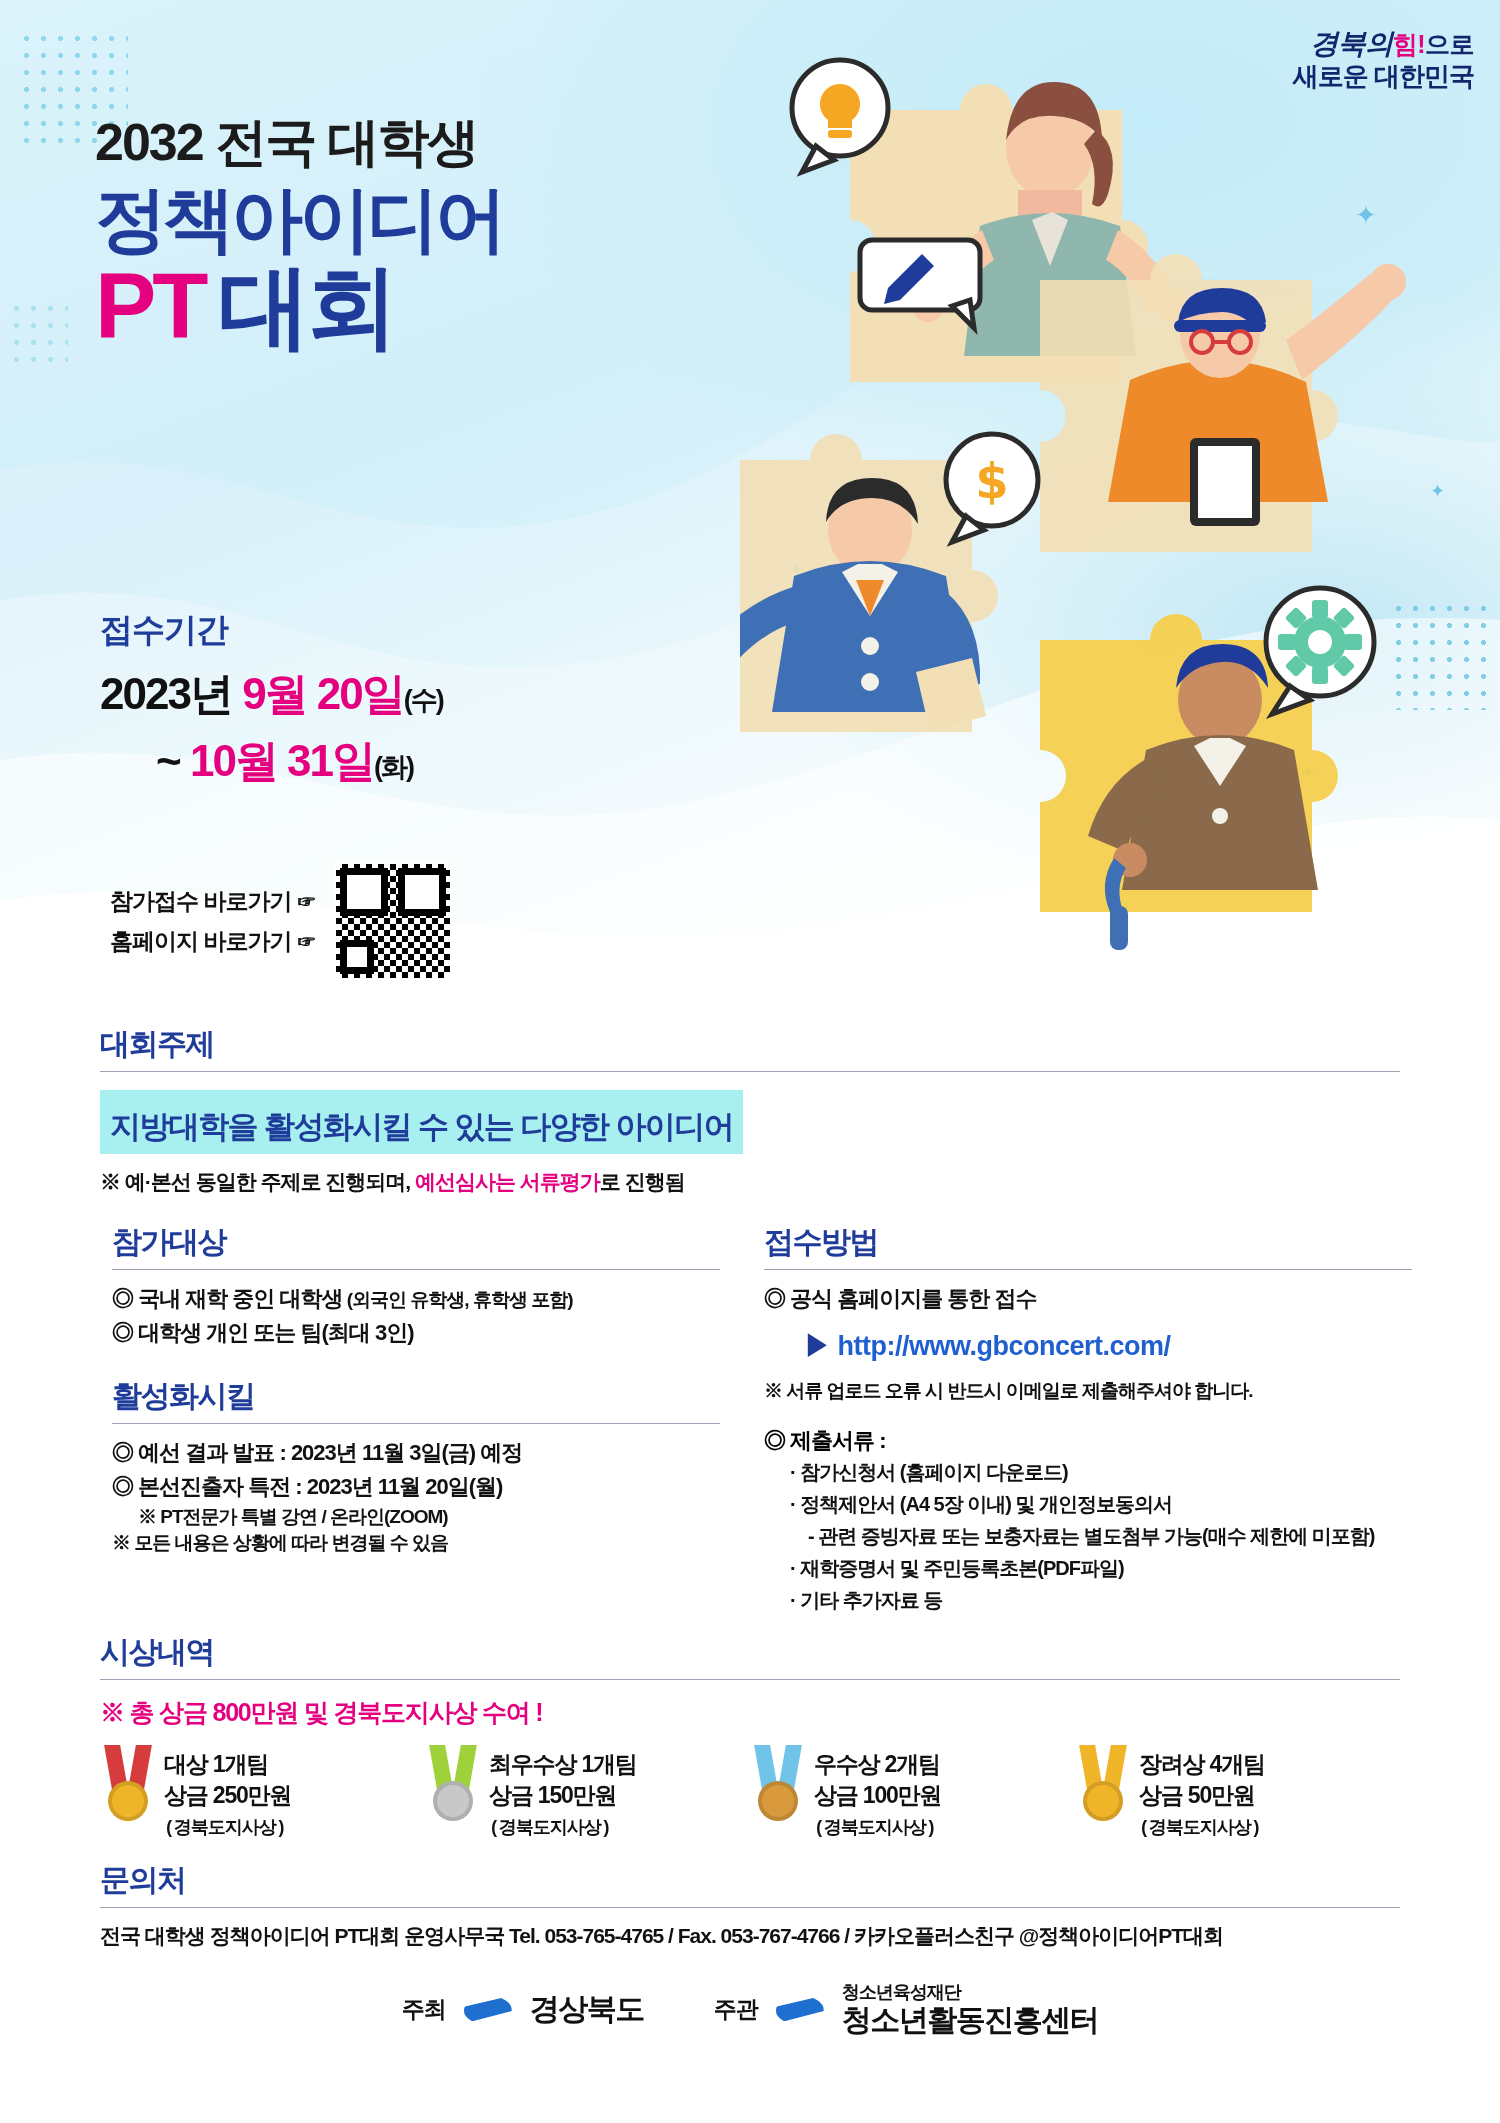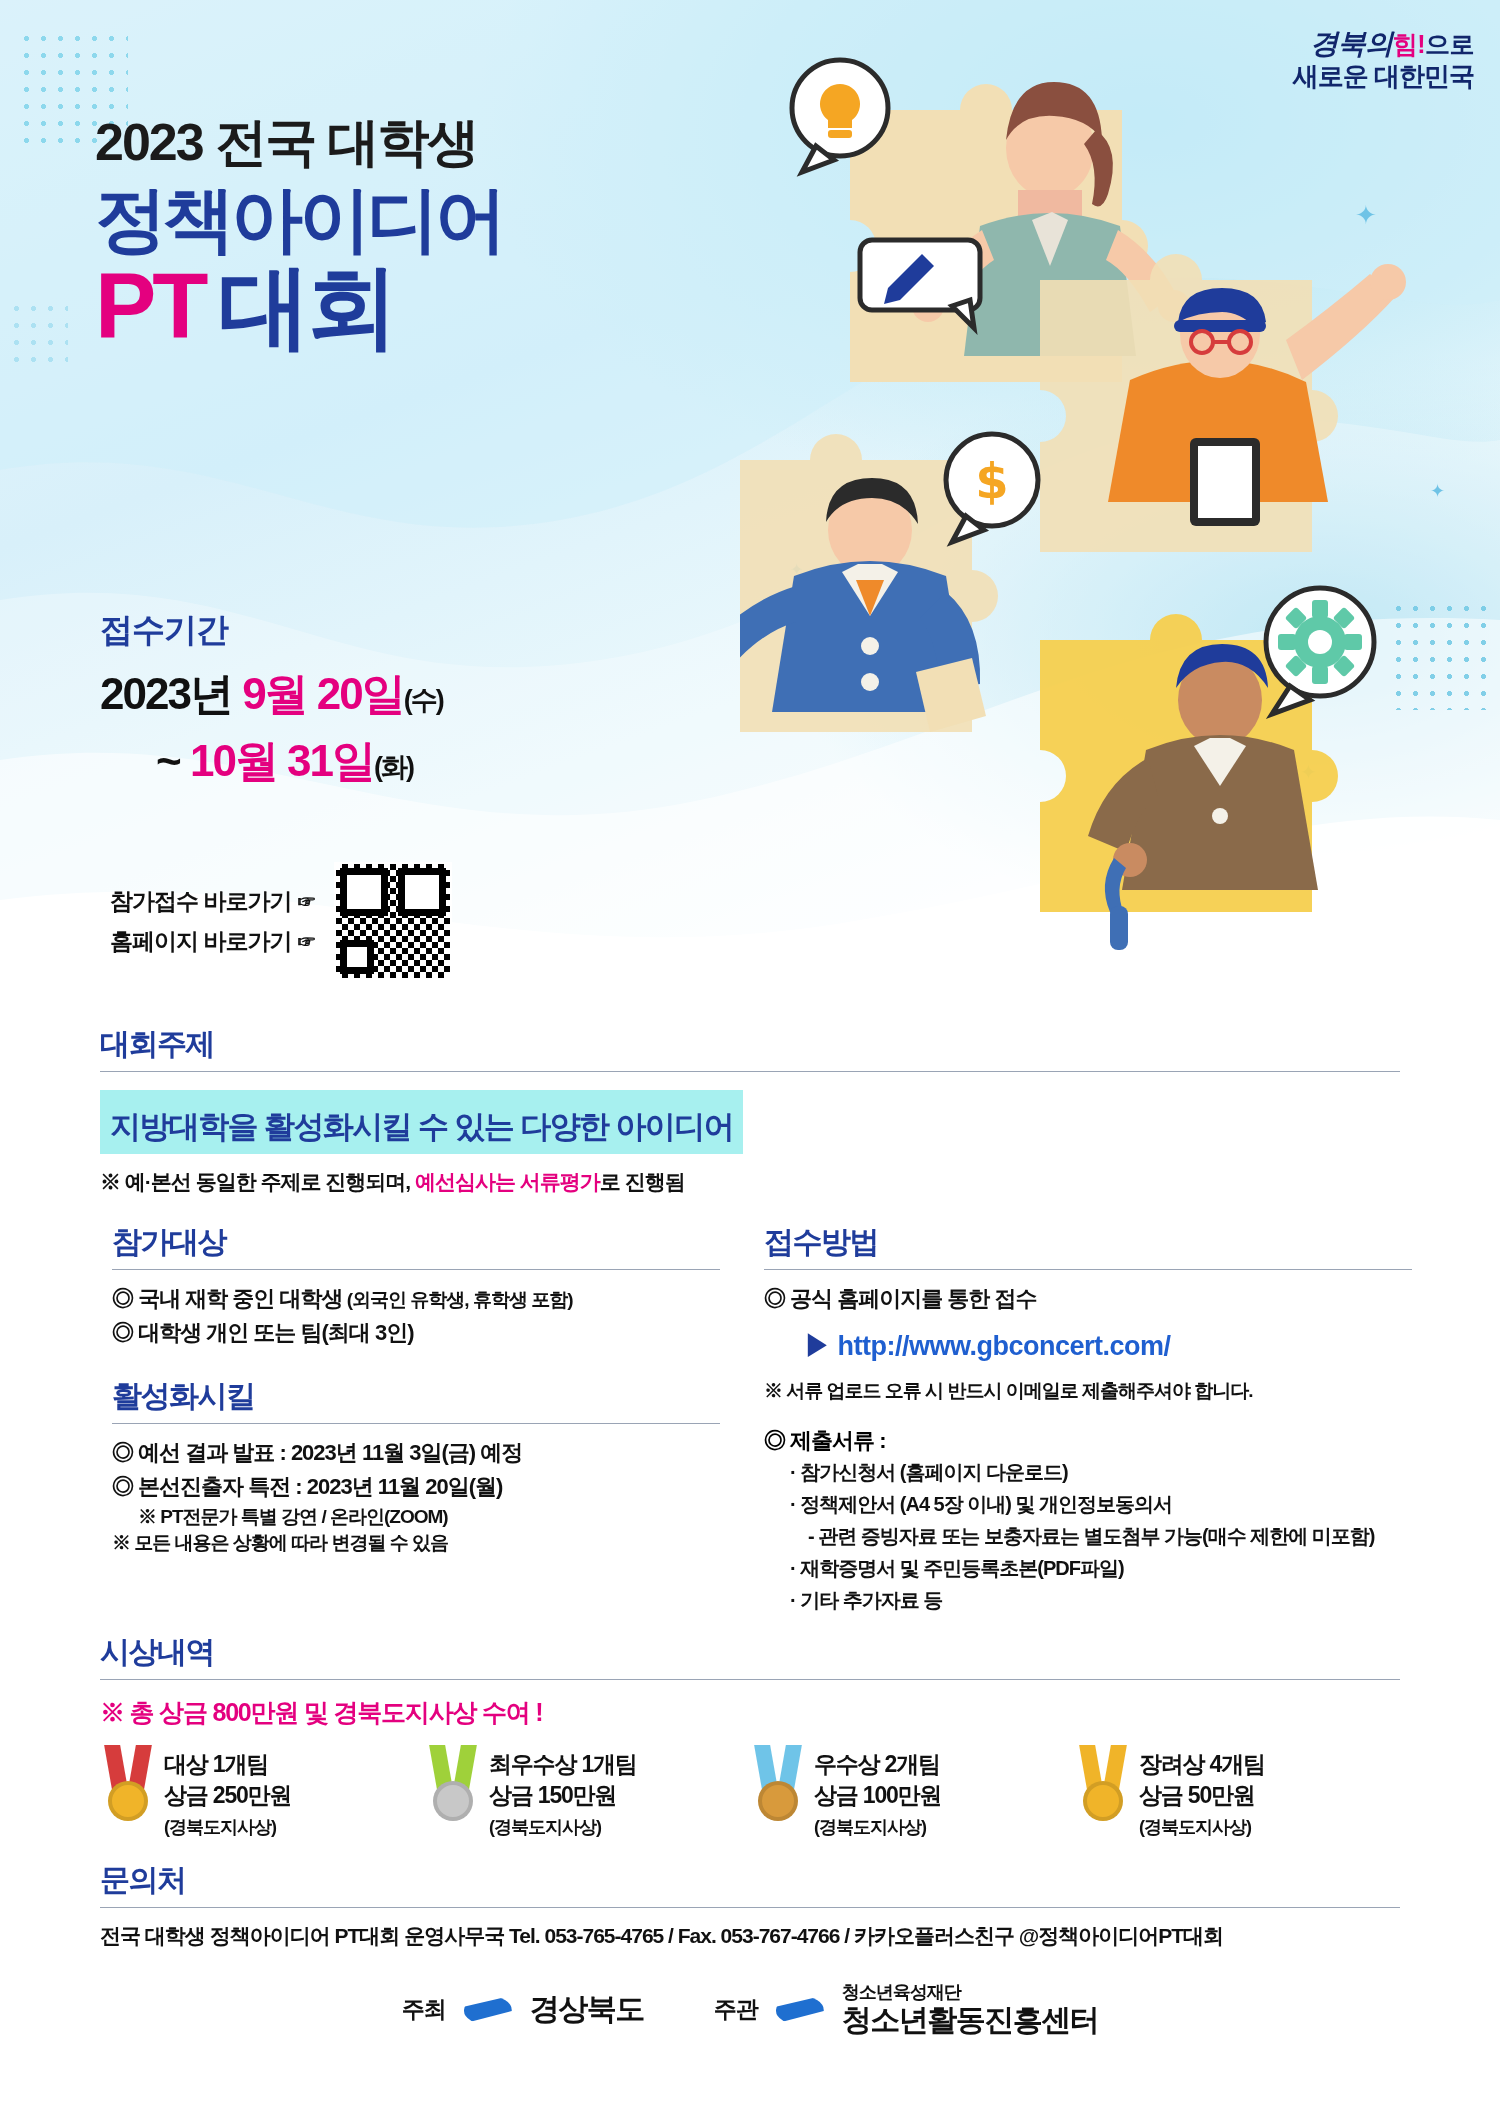--- a/index.html
+++ b/index.html
@@ -139,21 +139,21 @@
   }
   .ribbon-l { left: 8px; transform: skewX(10deg); }
   .ribbon-r { left: 32px; transform: skewX(-10deg); }
   .disc {
     position: absolute; left: 8px; top: 36px; width: 40px; height: 40px; border-radius: 50%;
     border: 4px solid rgba(0,0,0,.12);
   }
   .medal-text { padding-top: 4px; }
   .medal-text .t1 { font-size: 23px; font-weight: 800; color: #111; letter-spacing: -1.2px; }
   .medal-text .t2 { font-size: 23px; font-weight: 800; color: #111; letter-spacing: -1.2px; }
-  .medal-text .t3 { font-size: 18px; font-weight: 800; color: #111; letter-spacing: -1px; margin-top: 4px; }
+  .medal-text .t3 { font-size: 18px; font-weight: 800; color: #111; letter-spacing: -1px; margin-top: 4px; font-family: Liberation Mono, monospace; }
 
   
   .contact { position: absolute; left: 100px; top: 1860px; width: 1300px; }
   .contact-line { font-size: 21px; font-weight: 700; color: #111; letter-spacing: -1px; margin-top: 14px; }
 
   
   .footer {
     position: absolute; left: 0; top: 1982px; width: 1500px;
     display: flex; justify-content: center; align-items: center; gap: 70px;
   }
@@ -293,21 +293,21 @@
           <rect x="76" y="76" width="16" height="16" rx="3" transform="rotate(45 84 84)"></rect>
           <rect x="76" y="28" width="16" height="16" rx="3" transform="rotate(-45 84 36)"></rect>
           <rect x="28" y="76" width="16" height="16" rx="3" transform="rotate(-45 36 84)"></rect>
         </g>
         <circle cx="60" cy="60" r="12" fill="#fff"></circle>
       </g>
     </svg>
   </div>
 
   <div class="headline">
-    <div class="h-line1">2023 전국 대학생</div>
+    <div class="h-line1">2032 전국 대학생</div>
     <div class="h-line2">정책아이디어</div>
     <div class="h-line3">
       <span class="pt">PT</span><span class="kr">대회</span>
     </div>
   </div>
 
   <div class="period">
     <div class="label">접수기간</div>
     <div class="d1">
       <span>2023년</span>

